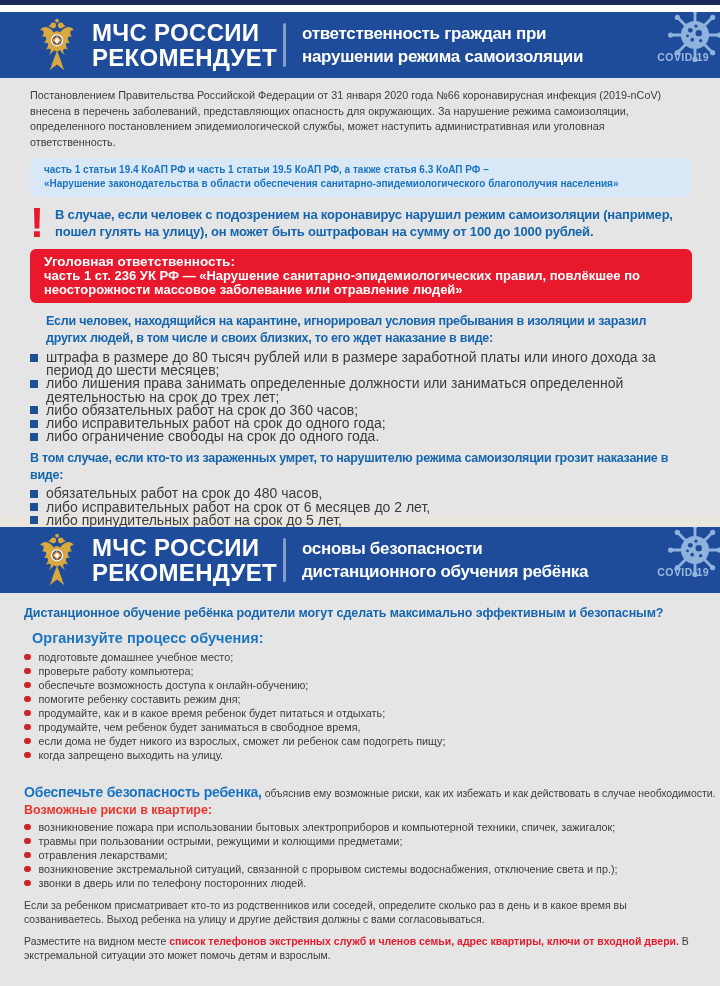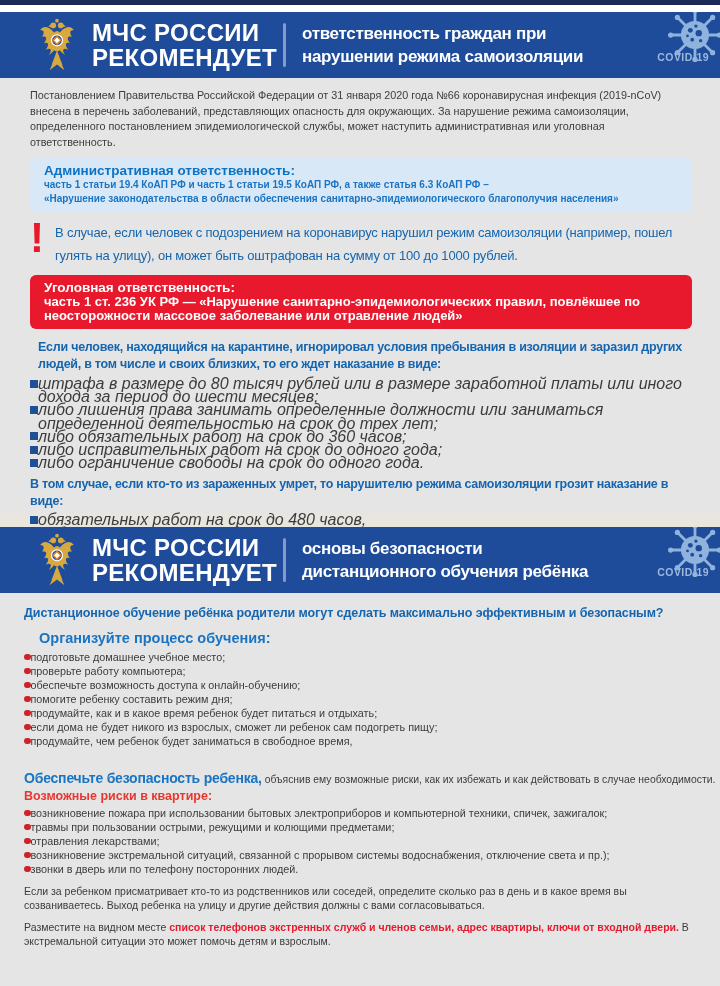--- a/index.html
+++ b/index.html
@@ -24,37 +24,37 @@
   .box { border-radius:6px; padding:5px 12px 7px 14px; margin-top:8px; }
   .box-admin { background:#d9e8f7; }
   .box-admin .box-title { color:#0c73c4; font-size:13.5px; line-height:15px; font-weight:bold; }
   .box-admin .box-line { color:#1a74c2; font-size:10px; line-height:13.5px; font-weight:bold; }
   .box-criminal { background:#e8192c; }
   .box-criminal .box-title { color:#fff; font-size:13.5px; line-height:15px; font-weight:bold; }
   .box-criminal .box-line { color:#fff; font-size:13px; line-height:13.5px; font-weight:bold; }
 
   .warning { display:flex; gap:11px; margin-top:8px; align-items:flex-start; }
   .warn-mark { color:#e8192c; font-size:42px; line-height:36px; font-weight:bold; flex:0 0 auto; }
-  .warn-text { color:#1565af; font-size:13px; line-height:23px; font-weight:normal; padding-top:1px; letter-spacing:-0.2px; }
-
-  .sec-heading { color:#1565af; font-size:12.5px; line-height:17px; font-weight:bold; margin:10px 8px 4px; letter-spacing:-0.25px; }
+  .warn-text { color:#1565af; font-size:13px; line-height:17px; font-weight:bold; padding-top:1px; letter-spacing:-0.2px; }
+
+  .sec-heading { color:#1565af; font-size:12.5px; line-height:17px; font-weight:bold; margin:10px 16px 4px; letter-spacing:-0.25px; }
   .sec-heading.second { margin:7px 0 3px; }
   ul.squares { list-style:none; }
-  ul.squares li { display:flex; gap:0; align-items:flex-start; font-size:16px; line-height:13.2px; color:#3c3c3c;font-style:italic; }
+  ul.squares li { display:flex; gap:8px; align-items:flex-start; font-size:14px; line-height:13.2px; color:#3c3c3c; }
   .sq { width:8px; height:8px; background:#1e5096; flex:0 0 auto; margin-top:2.5px; }
 
   .credit { text-align:right; color:#1a74c2; font-size:10.5px; margin-top:4px; }
 
   .poster-sep { height:13px; background:#e9e6e0; }
 
   .content2 { padding:6px 26px 0 24px; height:393px; }
   .lead { color:#1565af; font-size:12.5px; line-height:16px; font-weight:bold; margin-top:6px; letter-spacing:-0.1px; }
-  .org-heading { color:#1a74c2; font-size:14.5px; line-height:18px; font-weight:bold; margin:8px 15px 3px; }
+  .org-heading { color:#1a74c2; font-size:14.5px; line-height:18px; font-weight:bold; margin:8px 8px 3px; }
   ul.dots { list-style:none; }
-  ul.dots li { display:flex; align-items:flex-start; font-size:10.8px; line-height:14px; color:#3c3c3c; }
+  ul.dots li { display:flex; gap:8px; align-items:flex-start; font-size:10.8px; line-height:14px; color:#3c3c3c; }
   .dot { width:6.5px; height:6.5px; border-radius:50%; background:#cc2229; flex:0 0 auto; margin-top:3.6px; }
   .safety-line { margin-top:22px; font-size:10.4px; color:#3c3c3c; white-space:nowrap; }
   .safety-bold { color:#1a74c2; font-weight:bold; font-size:14px; letter-spacing:-0.2px; }
   .risks-heading { color:#e8372f; font-size:12.5px; line-height:16px; font-weight:bold; margin:2px 0 2px; }
   .para { margin-top:8px; font-size:10.5px; line-height:14px; color:#3c3c3c; }
   .red-bold { color:#e8192c; font-weight:bold; }
 </style>
 </head>
 <body>
 
@@ -123,21 +123,20 @@
           </g>
         </svg>
         <div class="covid-label">COVID-19</div>
       </div>
     </header>
 
     <div class="content1">
       <p class="intro">Постановлением Правительства Российской Федерации от 31 января 2020 года №66 коронавирусная инфекция (2019-nCoV) внесена в перечень заболеваний, представляющих опасность для окружающих. За нарушение режима самоизоляции, определенного постановлением эпидемиологической службы, может наступить административная или уголовная ответственность.</p>
 
       <div class="box box-admin">
-        <div class="box-title">Административная ответственность:</div>
         <div class="box-line">часть 1 статьи 19.4 КоАП РФ и часть 1 статьи 19.5 КоАП РФ, а также статья 6.3 КоАП РФ –</div>
         <div class="box-line">«Нарушение законодательства в области обеспечения санитарно-эпидемиологического благополучия населения»</div>
       </div>
 
       <div class="warning">
         <div class="warn-mark">!</div>
         <div class="warn-text">В случае, если человек с подозрением на коронавирус нарушил режим самоизоляции (например, пошел гулять на улицу), он может быть оштрафован на сумму от 100 до 1000 рублей.</div>
       </div>
 
       <div class="box box-criminal">
@@ -278,25 +277,29 @@
         <li>
             <span class="dot"></span>
             <span>помогите ребенку составить режим дня;</span>
           </li>
         <li>
             <span class="dot"></span>
             <span>продумайте, как и в какое время ребенок будет питаться и отдыхать;</span>
           </li>
         <li>
             <span class="dot"></span>
+            <span>продумайте, чем ребенок будет заниматься в свободное время,</span>
+          </li>
+        <li>
+            <span class="dot"></span>
             <span>если дома не будет никого из взрослых, сможет ли ребенок сам подогреть пищу;</span>
           </li>
         <li>
             <span class="dot"></span>
-            <span>продумайте, чем ребенок будет заниматься в свободное время,</span>
+            <span>когда запрещено выходить на улицу.</span>
           </li>
       </ul>
 
       <p class="safety-line"><span class="safety-bold">Обеспечьте безопасность ребенка,</span><span> объяснив ему возможные риски, как их избежать и как действовать в случае необходимости.</span></p>
       <h4 class="risks-heading">Возможные риски в квартире:</h4>
       <ul class="dots">
         <li>
             <span class="dot"></span>
             <span>возникновение пожара при использовании бытовых электроприборов и компьютерной техники, спичек, зажигалок;</span>
           </li>

